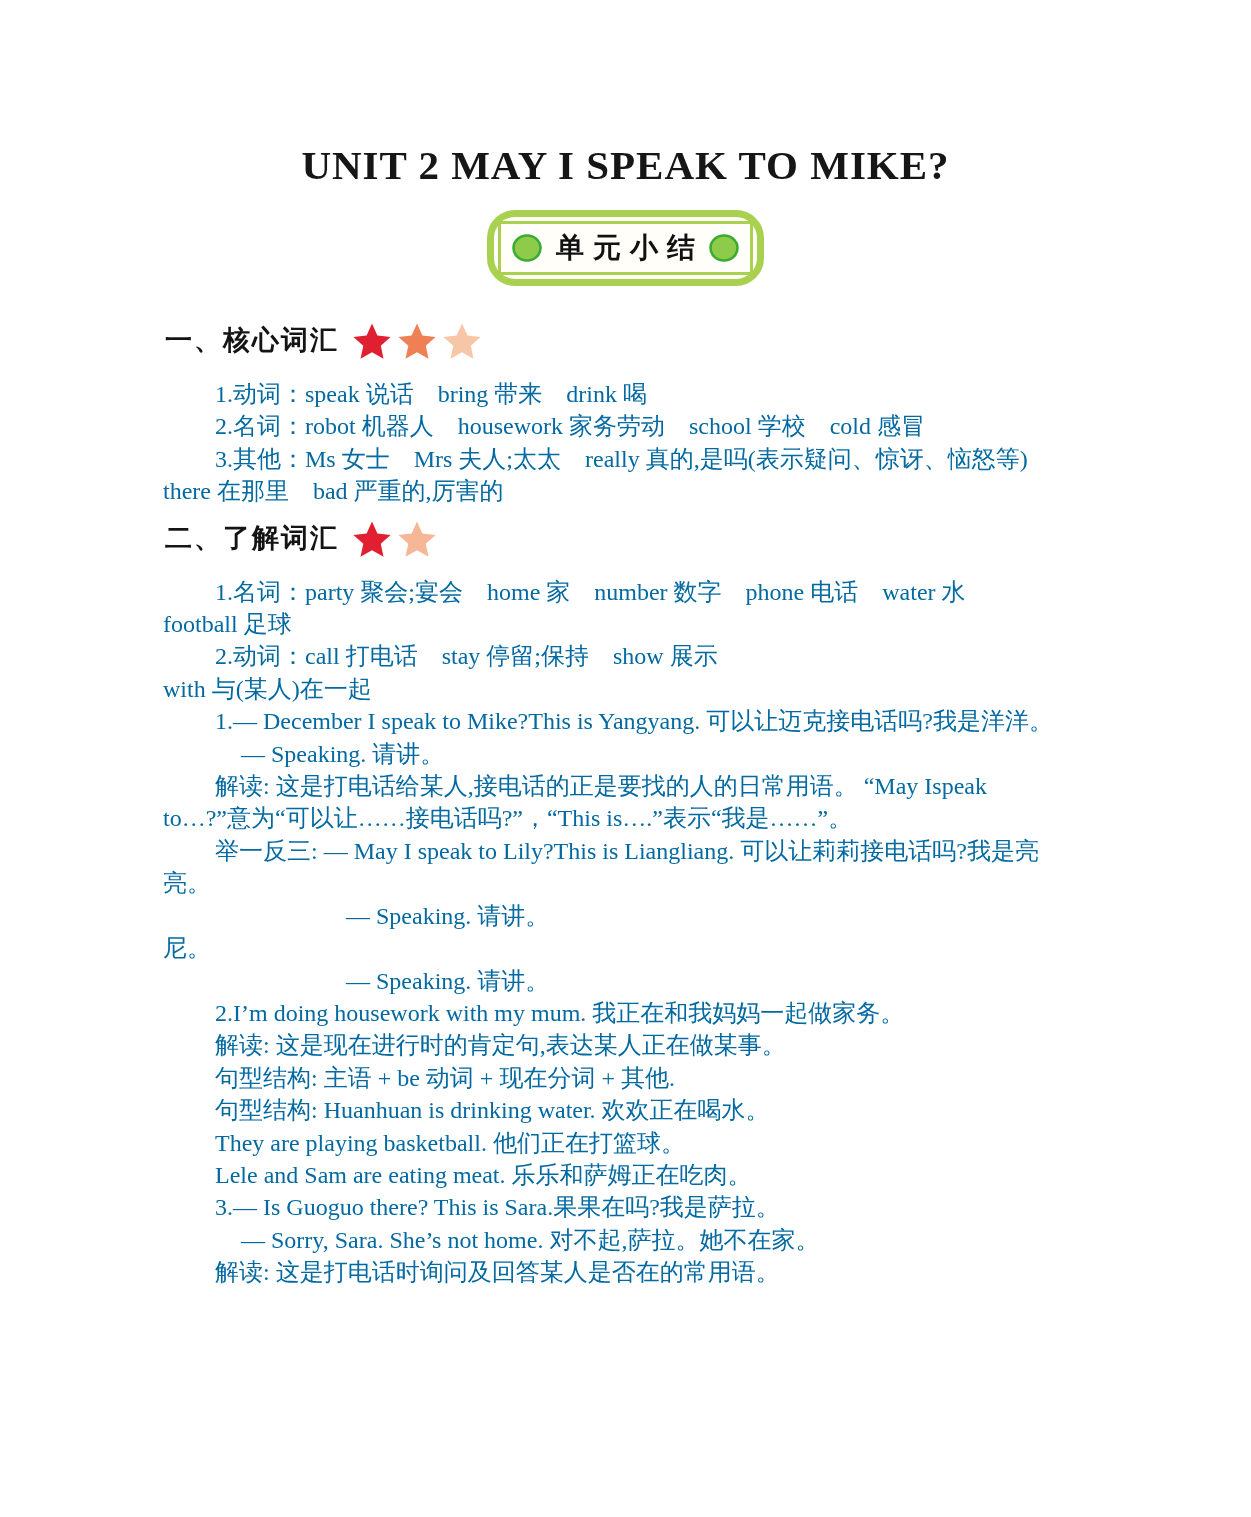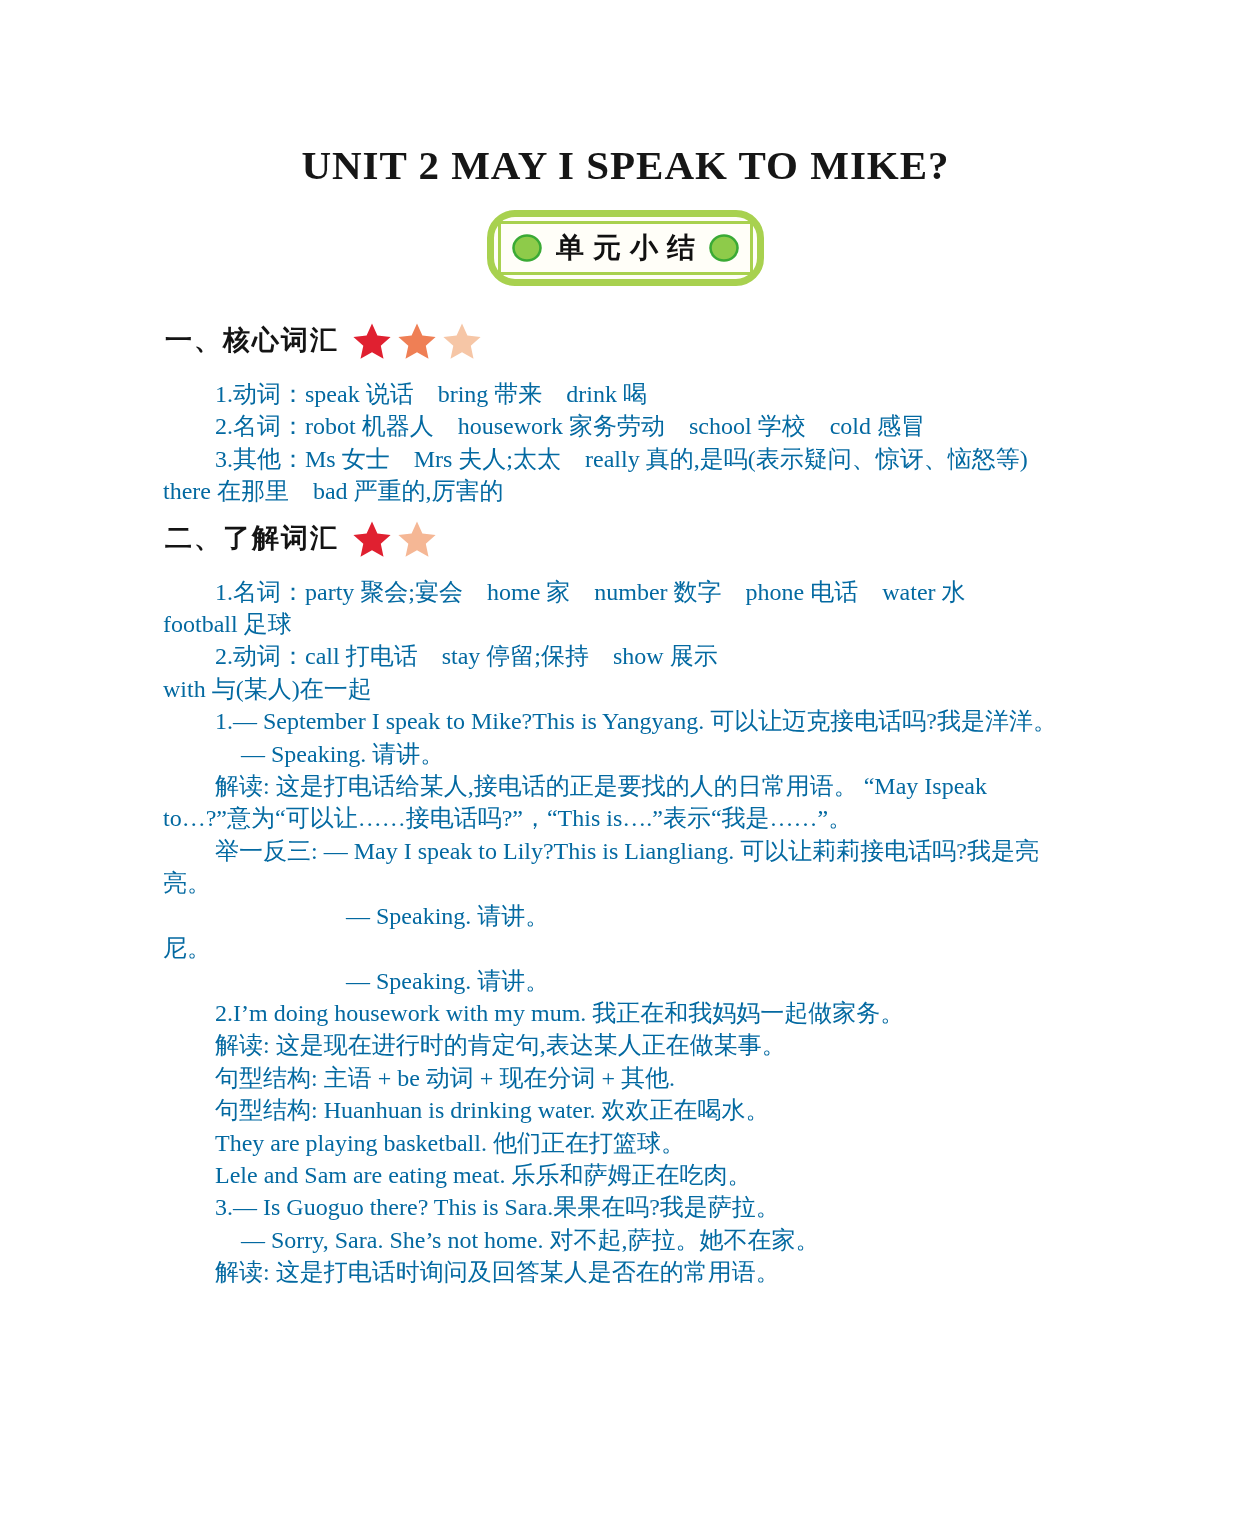--- a/index.html
+++ b/index.html
@@ -143,21 +143,21 @@
               <path d="M20 1.5L25.4 13.6L38.6 15L28.8 23.8L31.5 36.8L20 30.2L8.5 36.8L11.3 23.8L1.4 15L14.6 13.6Z" fill="#f5b795"></path>
             </svg>
           </span>
         </div>
         <div class="line ind-1">1.名词：party 聚会;宴会　home 家　number 数字　phone 电话　water 水</div>
         <div class="line ind-0">football 足球</div>
         <div class="line ind-1">2.动词：call 打电话　stay 停留;保持　show 展示</div>
         <div class="line ind-0">with 与(某人)在一起</div>
       </section>
       <section class="section">
-        <div class="line ind-1">1.— September I speak to Mike?This is Yangyang. 可以让迈克接电话吗?我是洋洋。</div>
+        <div class="line ind-1">1.— December I speak to Mike?This is Yangyang. 可以让迈克接电话吗?我是洋洋。</div>
         <div class="line ind-2">— Speaking. 请讲。</div>
         <div class="line ind-1">解读: 这是打电话给某人,接电话的正是要找的人的日常用语。 “May Ispeak</div>
         <div class="line ind-0">to…?”意为“可以让……接电话吗?”，“This is….”表示“我是……”。</div>
         <div class="line ind-1">举一反三: — May I speak to Lily?This is Liangliang. 可以让莉莉接电话吗?我是亮</div>
         <div class="line ind-0">亮。</div>
         <div class="line ind-3">— Speaking. 请讲。</div>
         <div class="line ind-0">尼。</div>
         <div class="line ind-3">— Speaking. 请讲。</div>
         <div class="line ind-1">2.I’m doing housework with my mum. 我正在和我妈妈一起做家务。</div>
         <div class="line ind-1">解读: 这是现在进行时的肯定句,表达某人正在做某事。</div>

